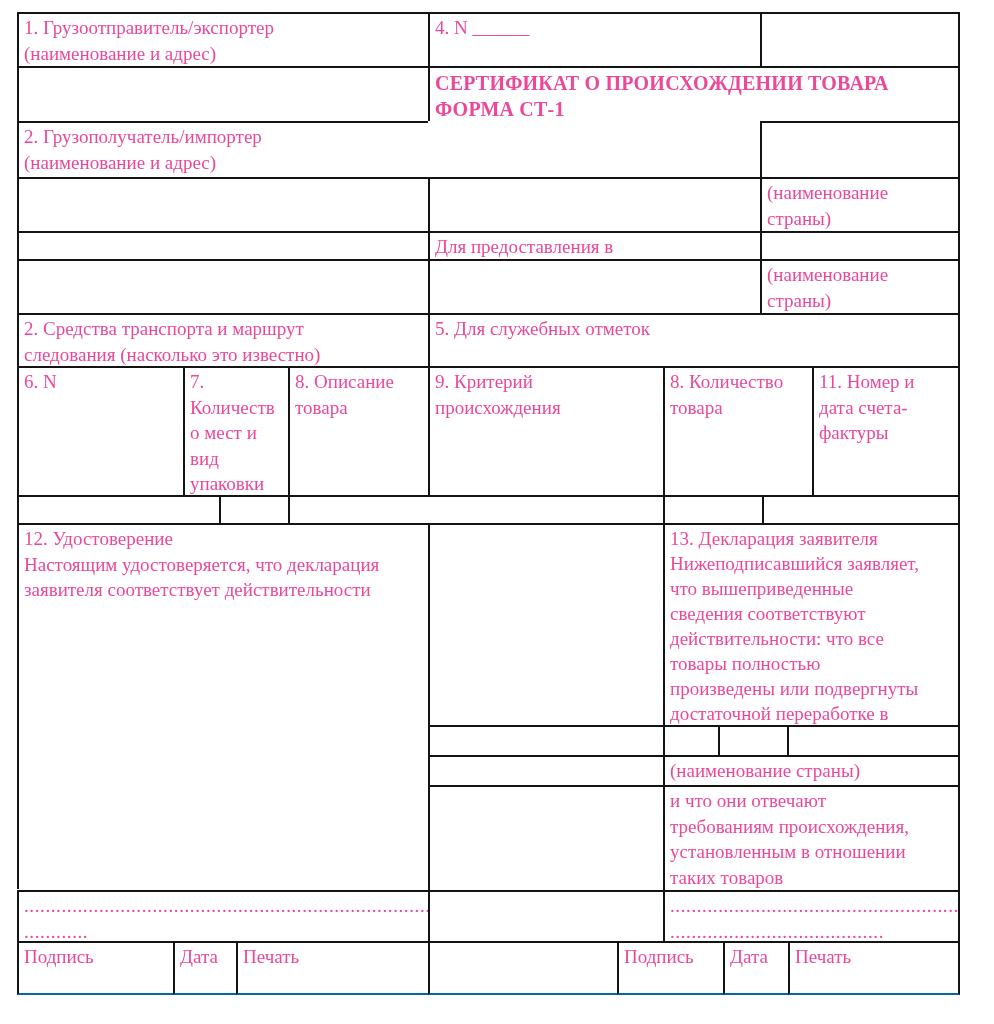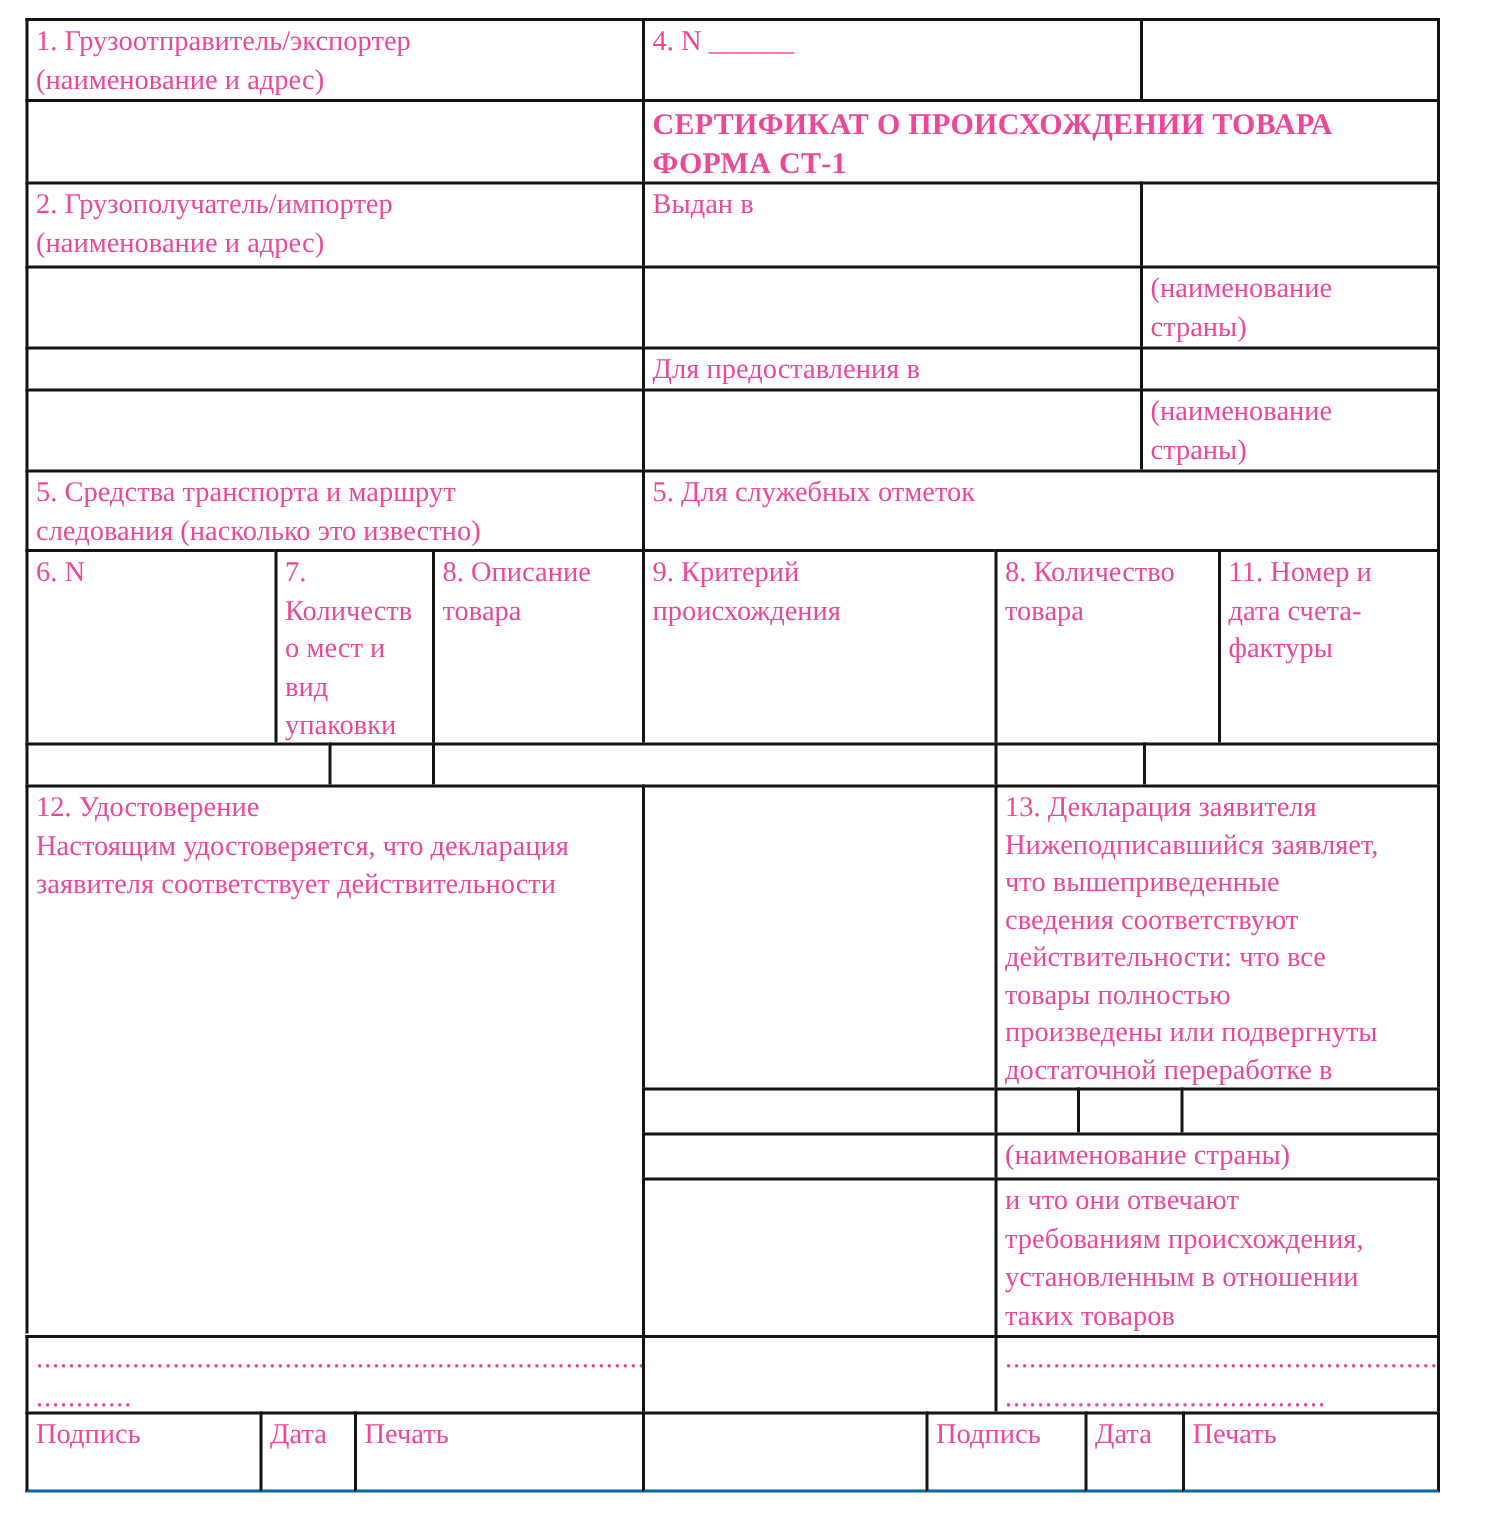--- a/index.html
+++ b/index.html
@@ -45,38 +45,37 @@
 (наименование и адрес)</div>
   <div class="cell" style="left:428px;top:12px;width:332px;height:54px">4. N ______</div>
   <div class="cell br" style="left:760px;top:12px;width:200px;height:54px"></div>
 
   <div class="cell" style="left:17px;top:66px;width:411px;height:55px"></div>
   <div class="cell br title-cell" style="left:428px;top:66px;width:532px;height:55px">СЕРТИФИКАТ О ПРОИСХОЖДЕНИИ ТОВАРА
 ФОРМА СТ-1</div>
 
   <div class="cell" style="left:17px;top:121px;width:411px;height:56px">2. Грузополучатель/импортер
 (наименование и адрес)</div>
-  <div class="cell" style="left:428px;top:121px;width:332px;height:56px">Выдан в</div>
   <div class="cell br" style="left:760px;top:121px;width:200px;height:56px"></div>
 
   <div class="cell" style="left:17px;top:177px;width:411px;height:54px"></div>
   <div class="cell" style="left:428px;top:177px;width:332px;height:54px"></div>
   <div class="cell br" style="left:760px;top:177px;width:200px;height:54px">(наименование
 страны)</div>
 
   <div class="cell" style="left:17px;top:231px;width:411px;height:28px"></div>
   <div class="cell" style="left:428px;top:231px;width:332px;height:28px">Для предоставления в</div>
   <div class="cell br" style="left:760px;top:231px;width:200px;height:28px"></div>
 
   <div class="cell" style="left:17px;top:259px;width:411px;height:54px"></div>
   <div class="cell" style="left:428px;top:259px;width:332px;height:54px"></div>
   <div class="cell br" style="left:760px;top:259px;width:200px;height:54px">(наименование
 страны)</div>
 
-  <div class="cell" style="left:17px;top:313px;width:411px;height:53px">5. Средства транспорта и маршрут
+  <div class="cell" style="left:17px;top:313px;width:411px;height:53px">2. Средства транспорта и маршрут
 следования (насколько это известно)</div>
   <div class="cell br" style="left:428px;top:313px;width:532px;height:53px">5. Для служебных отметок</div>
 
   <div class="cell" style="left:17px;top:366px;width:166px;height:129px">6. N</div>
   <div class="cell" style="left:183px;top:366px;width:105px;height:129px">7.
 Количеств
 о мест и
 вид
 упаковки</div>
   <div class="cell" style="left:288px;top:366px;width:140px;height:129px">8. Описание

